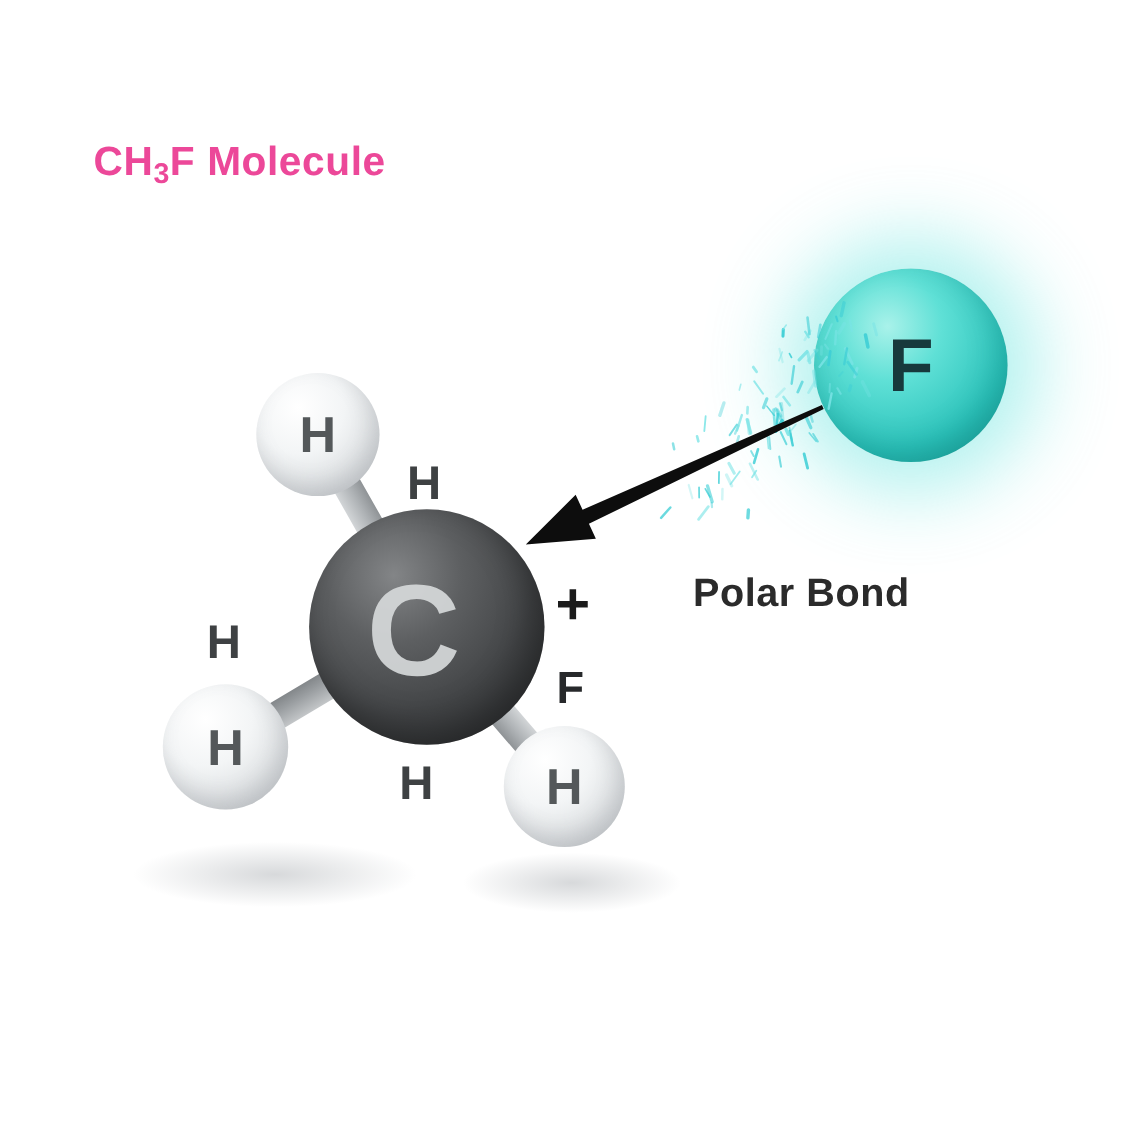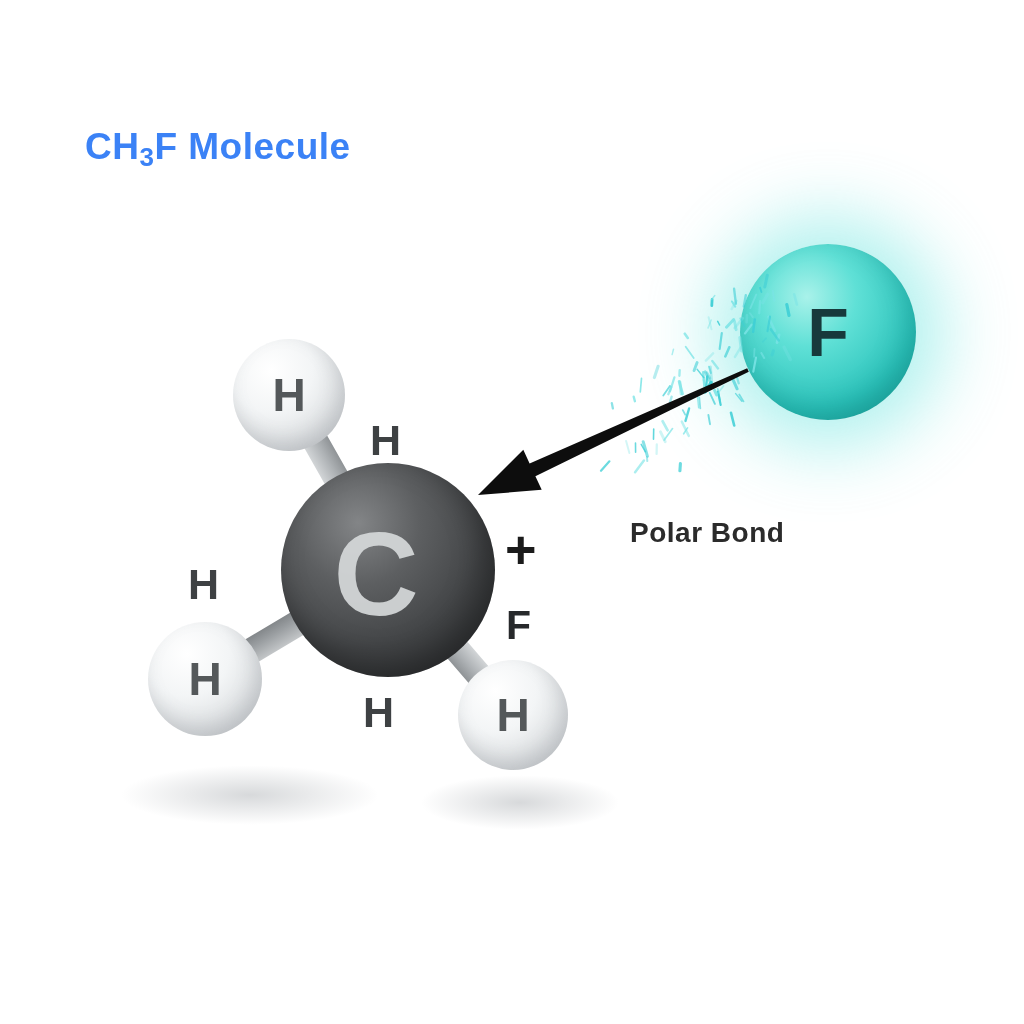--- a/index.html
+++ b/index.html
@@ -2,21 +2,21 @@
 <html><head>
 <meta charset="utf-8">
 <style>
   * { margin: 0; padding: 0; box-sizing: border-box; }
   html, body { width: 1024px; height: 1024px; background: #ffffff; }
   body { font-family: "Liberation Sans", sans-serif; }
   .stage { position: relative; width: 1024px; height: 1024px; background: #ffffff; overflow: hidden; }
 
   
   .title { position: absolute; left: 85px; top: 126px; font-size: 37px; font-weight: 700;
-           color: #3b82f6; letter-spacing: 0.5px; z-index: 6; }
+           color: #ec4899; letter-spacing: 0.5px; z-index: 6; }
   .title sub { font-size: 26px; vertical-align: -7px; }
 
   
   .shadow { position: absolute; background: radial-gradient(ellipse at center, rgba(150,155,160,0.38) 0%, rgba(150,155,160,0.0) 70%);
             border-radius: 50%; z-index: 0; }
   .shadow-left  { left: 120px; top: 765px; width: 260px; height: 60px; }
   .shadow-right { left: 420px; top: 775px; width: 200px; height: 55px; }
 
   
   .bond { position: absolute; height: 26px; border-radius: 13px; z-index: 1;
@@ -56,21 +56,21 @@
                  color: #1b1b1b; z-index: 5; }
   .f-small { position: absolute; left: 506px; top: 602px; font-size: 41px; font-weight: 700;
              color: #27292b; z-index: 5; }
 
   
   .overlay { position: absolute; left: 0; top: 0; width: 1024px; height: 1024px; z-index: 4;
              pointer-events: none; }
 
   
   .annotation { position: absolute; left: 630px; top: 512px; z-index: 6;
-                font-size: 28px; font-weight: 700; color: #2b2b2b; line-height: 1.52;
+                font-size: 36px; font-weight: 700; color: #2b2b2b; line-height: 1.52;
                 letter-spacing: 0.5px; }
 </style>
 </head>
 <body>
 
 <div class="stage">
 
   <div class="title">
     <span>CH</span><sub>3</sub><span>F Molecule</span>
   </div>

